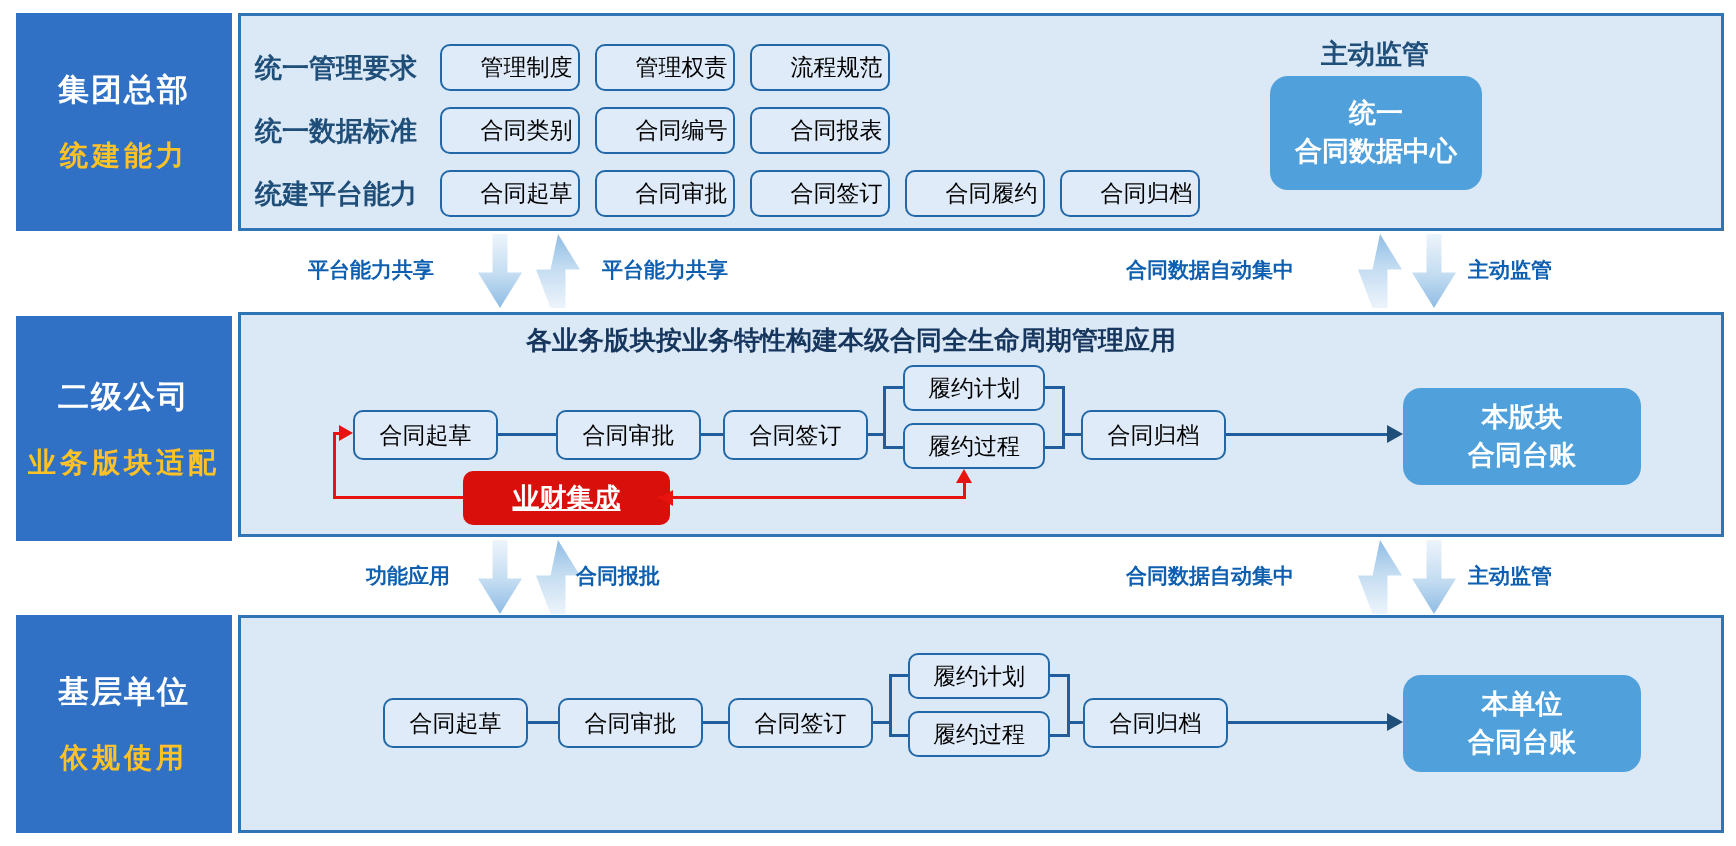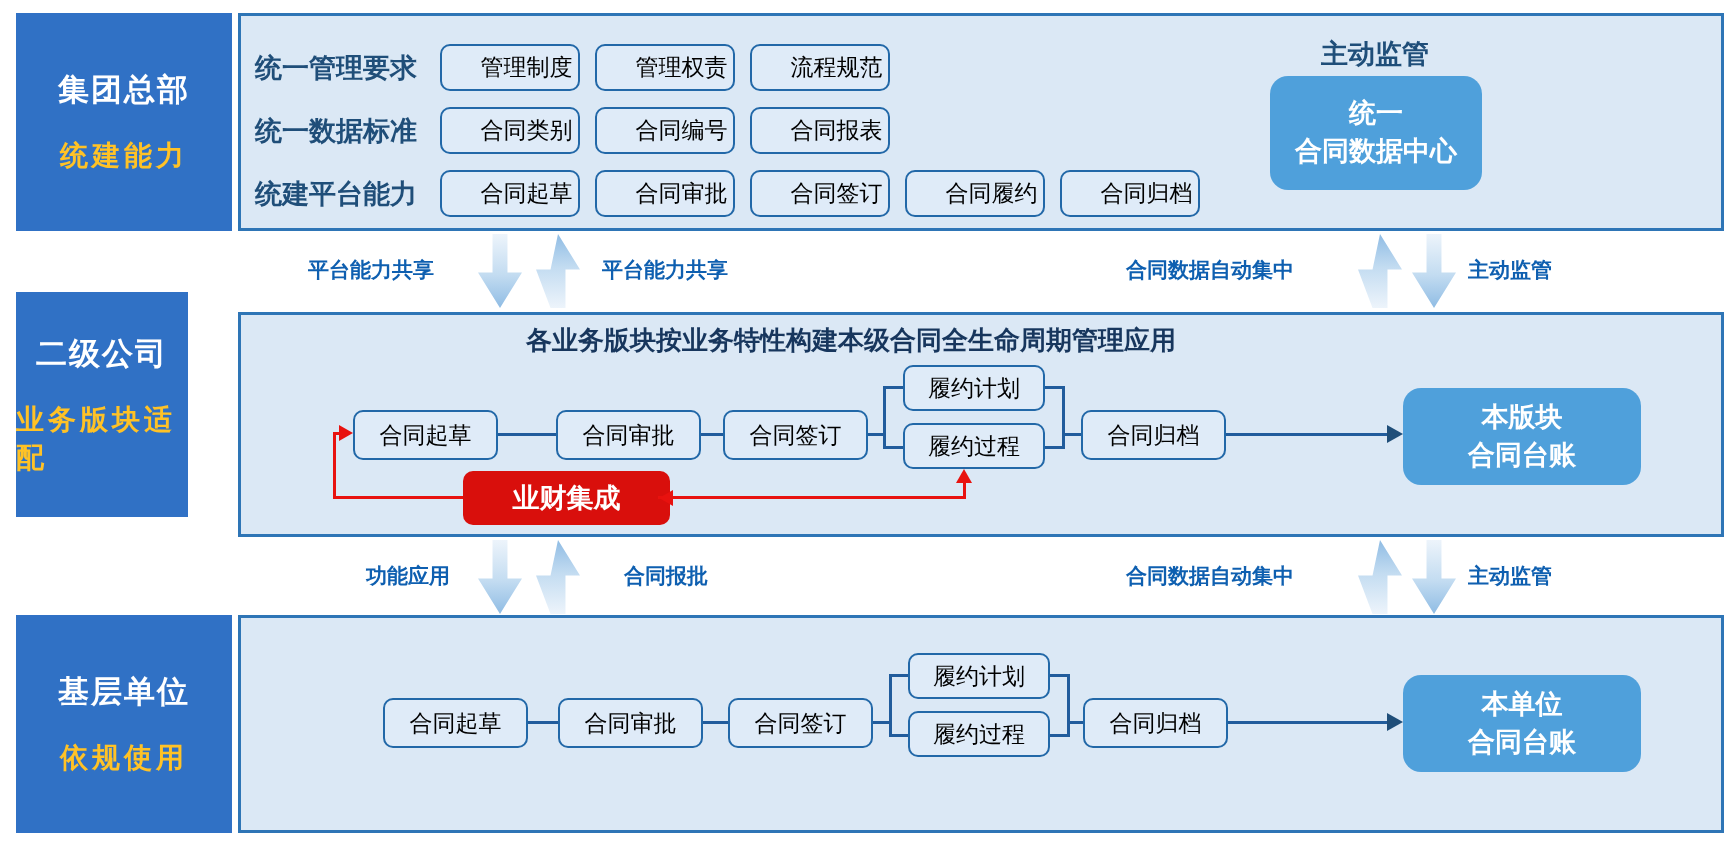--- a/index.html
+++ b/index.html
@@ -88,21 +88,21 @@
 
   <div class="gaplabel" style="left:308px;top:252px;">平台能力共享</div>
   <div class="gdown" style="left:478px;top:234px;"></div>
   <div class="gup" style="left:536px;top:234px;"></div>
   <div class="gaplabel" style="left:602px;top:252px;">平台能力共享</div>
   <div class="gaplabel" style="left:1126px;top:252px;">合同数据自动集中</div>
   <div class="gup" style="left:1358px;top:234px;"></div>
   <div class="gdown" style="left:1412px;top:234px;"></div>
   <div class="gaplabel" style="left:1468px;top:252px;">主动监管</div>
 
-  <div class="panel" style="left:16px;top:292px;width:172px;height:225px;">
+  <div class="panel" style="left:16px;top:316px;width:216px;height:225px;">
     <div class="panel-title">二级公司</div>
     <div class="panel-sub">业务版块适配</div>
   </div>
 
   <div class="band" style="left:238px;top:312px;width:1486px;height:225px;">
     <div class="tier2title" style="left:0px;top:8px;width:1220px;">各业务版块按业务特性构建本级合同全生命周期管理应用</div>
 
     <div class="fbox abox" style="left:112px;top:95px;width:145px;height:50px;">合同起草</div>
     <div class="fbox abox" style="left:315px;top:95px;width:145px;height:50px;">合同审批</div>
     <div class="fbox abox" style="left:482px;top:95px;width:145px;height:50px;">合同签订</div>
@@ -121,35 +121,35 @@
     <div class="vline" style="left:821px;top:71px;height:63px;"></div>
     <div class="hline" style="left:821px;top:118px;width:19px;"></div>
     <div class="hline" style="left:985px;top:118px;width:163px;"></div>
     <div class="tri-right" style="left:1146px;top:110px;"></div>
 
     <div class="bigbox" style="left:1162px;top:73px;width:238px;height:97px;">
       <div>本版块</div>
       <div>合同台账</div>
     </div>
 
-    <div class="redbox" style="left:222px;top:156px;width:207px;height:54px;">业财集成</div>
+    <div class="redbox" style="left:222px;top:156px;width:207px;height:54px;text-decoration:underline;">业财集成</div>
     <div class="rhline" style="left:92px;top:181px;width:130px;"></div>
     <div class="rvline" style="left:92px;top:117px;height:66px;"></div>
     <div class="rhline" style="left:92px;top:117px;width:8px;"></div>
     <div class="rtri-right" style="left:98px;top:110px;"></div>
     <div class="rhline" style="left:417px;top:181px;width:308px;"></div>
     <div class="rtri-left" style="left:418px;top:175px;"></div>
     <div class="rvline" style="left:722px;top:166px;height:17px;"></div>
     <div class="rtri-up" style="left:715px;top:154px;"></div>
   </div>
 
   <div class="gaplabel" style="left:366px;top:558px;">功能应用</div>
   <div class="gdown" style="left:478px;top:540px;"></div>
   <div class="gup" style="left:536px;top:540px;"></div>
-  <div class="gaplabel" style="left:624px;top:558px;">合同报批</div>
+  <div class="gaplabel" style="left:576px;top:558px;">合同报批</div>
   <div class="gaplabel" style="left:1126px;top:558px;">合同数据自动集中</div>
   <div class="gup" style="left:1358px;top:540px;"></div>
   <div class="gdown" style="left:1412px;top:540px;"></div>
   <div class="gaplabel" style="left:1468px;top:558px;">主动监管</div>
 
   <div class="panel" style="left:16px;top:615px;width:216px;height:218px;">
     <div class="panel-title">基层单位</div>
     <div class="panel-sub">依规使用</div>
   </div>
 

